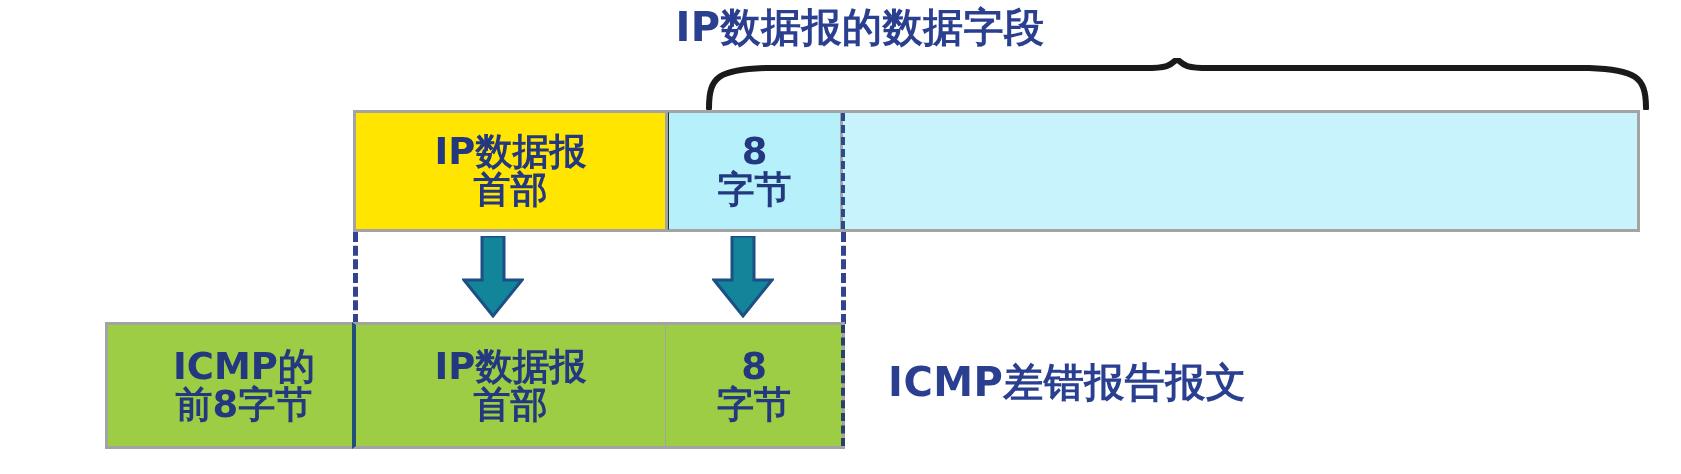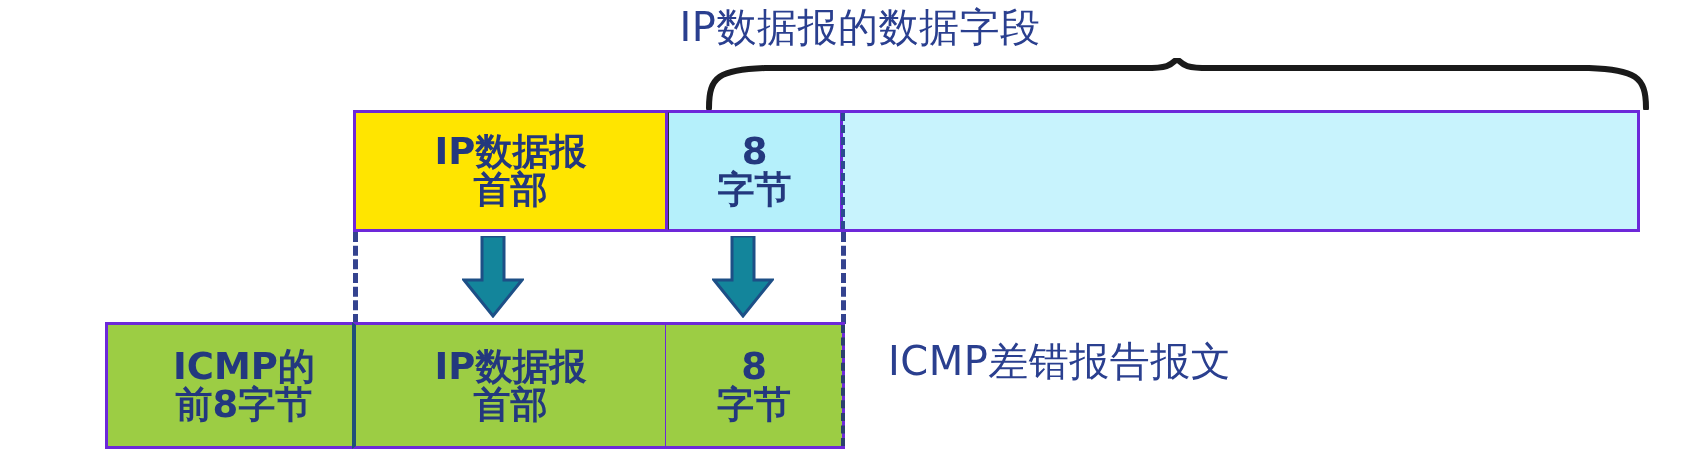--- a/index.html
+++ b/index.html
@@ -15,21 +15,21 @@
     width: 1681px;
     height: 474px;
     background: #ffffff;
     overflow: hidden;
   }
 
   
   .label {
     position: absolute;
     color: #2c3e91;
-    font-weight: normal;
+    font-weight: bold;
     line-height: 1.08;
     white-space: pre;
     letter-spacing: 0.5px;
   }
 
   
   #top-caption {
     left: 860px;
     top: 6px;
     transform: translateX(-50%);
@@ -50,21 +50,21 @@
     left: 18px;
     top: 140px;
     font-size: 40px;
     color: #4a4a8f;
   }
 
   
   .box {
     position: absolute;
     box-sizing: border-box;
-    border: 3px solid #6d28d9;
+    border: 3px solid #a3a3a3;
     display: flex;
     align-items: center;
     justify-content: center;
     text-align: center;
   }
   .box .txt {
     color: #23387e;
     font-weight: bold;
     line-height: 1.02;
     white-space: pre-line;
@@ -170,21 +170,21 @@
     position: absolute;
     left: 841px;
     top: 325px;
     width: 0;
     height: 121px;
     border-left: 4px dashed #2b3f6e;
   }
 
   #bottom-caption {
     left: 888px;
-    top: 340px;
+    top: 361px;
     font-size: 40px;
     color: #2a3f8f;
   }
 </style>
 </head>
 <body>
 
 <div id="stage">
 
   <div class="label" id="top-caption">IP数据报的数据字段</div>

